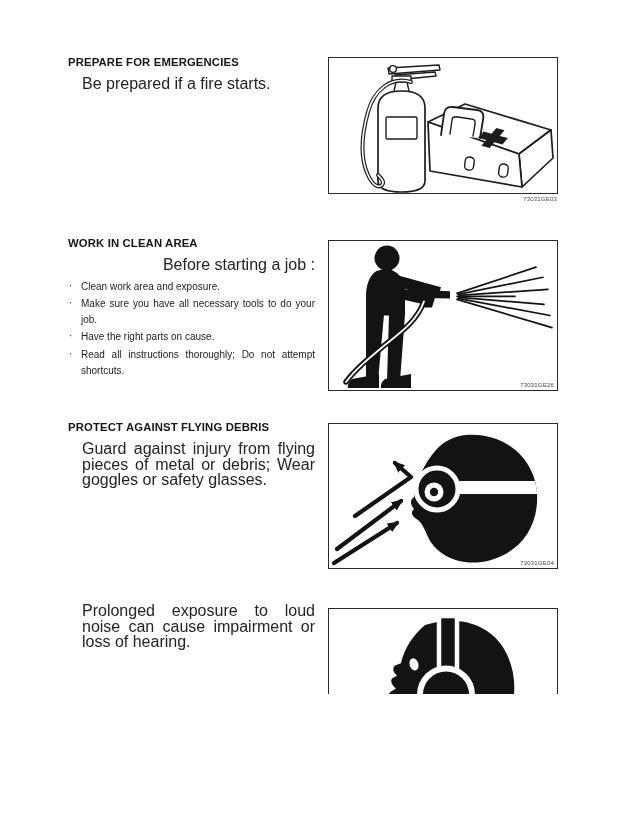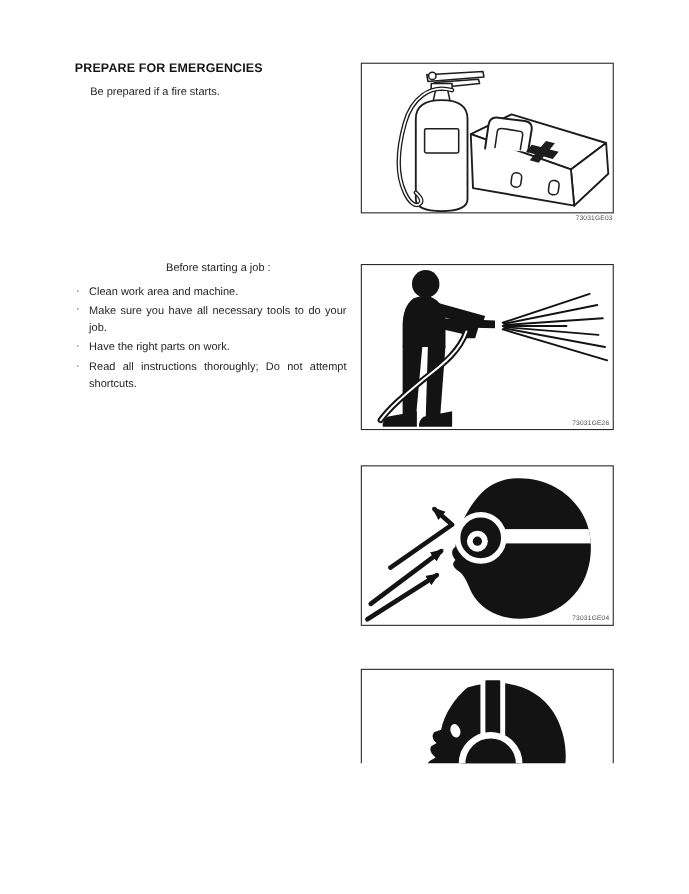--- a/index.html
+++ b/index.html
@@ -10,24 +10,24 @@
   .text-col { position:absolute; left:68px; width:247px; }
   #sec1-text { top:55px; }
   #sec2-text { top:236px; }
   #sec3-text { top:420px; }
   #sec4-text { top:603px; }
   h2.sec-heading {
     font-size:11.3px; font-weight:bold; color:#161616;
     margin:0 0 7px 0; line-height:14px; letter-spacing:0.15px;
   }
   p.body {
-    font-size:10px; line-height:15.6px; margin:0 0 4.5px 0;
+    font-size:16px; line-height:15.6px; margin:0 0 4.5px 0;
     text-align:justify; color:#242424;padding-left:14px;
   }
-  p.intro { text-align:center; margin-bottom:6px; }
+  p.intro { text-align:right; margin-bottom:6px; }
   ul.bullets { list-style:none; margin:6px 0 0 0; padding:0; }
   ul.bullets li {
     position:relative; padding-left:13px; margin:0 0 2px 0;
     font-size:10px; line-height:15.6px; text-align:justify; color:#242424;
   }
   ul.bullets li .marker { position:absolute; left:1px; top:-1px; }
   .figure { position:absolute; left:328px; width:230px; margin:0; }
   #fig1 { top:57px;  height:137px; }
   #fig2 { top:240px; height:151px; }
   #fig3 { top:423px; height:146px; }
@@ -78,25 +78,26 @@
           <rect x="57" y="59" width="31" height="22" rx="1.5" stroke-width="1.4"></rect>
         </g>
         <path d="M 82,24 C 62,18 45,32 39,54 C 32,79 31,100 39,117 C 43,126 49,131 53,127 C 56,124 52,120 49,117" fill="none" stroke="#1d1d1d" stroke-width="4" stroke-linecap="round"></path>
         <path d="M 82,24 C 62,18 45,32 39,54 C 32,79 31,100 39,117 C 43,126 49,131 53,127 C 56,124 52,120 49,117" fill="none" stroke="#ffffff" stroke-width="1.6" stroke-linecap="round"></path>
       </svg>
     </div>
     <figcaption class="fig-code code-below">73031GE03</figcaption>
   </figure>
 
   <section class="text-col" id="sec2-text">
+    <h2 class="sec-heading">WORK IN CLEAN AREA</h2>
     <p class="body intro">Before starting a job :</p>
     <ul class="bullets">
-      <li><span class="marker">·</span><span>Clean work area and machine.</span></li>
+      <li><span class="marker">·</span><span>Clean work area and exposure.</span></li>
       <li><span class="marker">·</span><span>Make sure you have all necessary tools to do your job.</span></li>
-      <li><span class="marker">·</span><span>Have the right parts on work.</span></li>
+      <li><span class="marker">·</span><span>Have the right parts on cause.</span></li>
       <li><span class="marker">·</span><span>Read all instructions thoroughly; Do not attempt shortcuts.</span></li>
     </ul>
   </section>
 
   <figure class="figure" id="fig2">
     <div class="box">
       <svg viewBox="0 0 228 148" preserveAspectRatio="none">
         <g fill="#131313" stroke="none">
           <circle cx="58" cy="17" r="12.5"></circle>
           <path d="M 47,30 C 40,35 37,44 37,55 L 37,74 L 76,74 L 76,50 C 76,37 68,29 57,27 Z"></path>
@@ -119,20 +120,22 @@
           <line x1="128" y1="58" x2="223" y2="86"></line>
         </g>
         <path d="M 95,60 C 88,80 70,92 55,104 C 38,118 26,128 17,140" fill="none" stroke="#131313" stroke-width="5.5" stroke-linecap="round"></path>
         <path d="M 95,60 C 88,80 70,92 55,104 C 38,118 26,128 17,140" fill="none" stroke="#ffffff" stroke-width="1.8" stroke-linecap="round"></path>
       </svg>
     </div>
     <figcaption class="fig-code code-inside">73031GE26</figcaption>
   </figure>
 
   <section class="text-col" id="sec3-text">
+    <h2 class="sec-heading">PROTECT AGAINST FLYING DEBRIS</h2>
+    <p class="body">Guard against injury from flying pieces of metal or debris; Wear goggles or safety glasses.</p>
   </section>
 
   <figure class="figure" id="fig3">
     <div class="box">
       <svg viewBox="0 0 228 144" preserveAspectRatio="none">
         <defs>
           <marker id="ah3" markerUnits="userSpaceOnUse" markerWidth="16" markerHeight="16" refX="9" refY="5" orient="auto">
             <path d="M0,0 L12,5 L0,10 Z" fill="#131313"></path>
           </marker>
           <clipPath id="headclip3">
@@ -148,20 +151,21 @@
           <path d="M 26,92 L 82,53 L 66,39" marker-end="url(#ah3)"></path>
           <path d="M 8,125 L 72,77" marker-end="url(#ah3)"></path>
           <path d="M 5,139 L 68,99" marker-end="url(#ah3)"></path>
         </g>
       </svg>
     </div>
     <figcaption class="fig-code code-inside">73031GE04</figcaption>
   </figure>
 
   <section class="text-col" id="sec4-text">
+    <p class="body">Prolonged exposure to loud noise can cause impairment or loss of hearing.</p>
   </section>
 
   <figure class="figure" id="fig4">
     <div class="box">
       <svg viewBox="0 0 228 148" preserveAspectRatio="none">
         <path d="M 96,16 C 130,5 160,16 174,38 C 188,60 189,90 177,110 C 164,133 139,145 115,140 C 94,136 82,123 77,110 C 74,102 73,96 67,92 L 62,89 C 59,87 59,84 62,82 L 67,79 C 63,76 61,72 63,69 L 68,66 C 64,63 63,59 66,56 L 72,54 C 75,40 84,26 96,16 Z" fill="#131313"></path>
         <ellipse cx="85" cy="55" rx="4.4" ry="6.2" fill="#ffffff" transform="rotate(-18 85 55)"></ellipse>
         <rect x="110" y="7" width="18" height="56" rx="3" fill="#131313" stroke="#ffffff" stroke-width="4.5"></rect>
         <circle cx="117" cy="85" r="26" fill="#131313" stroke="#ffffff" stroke-width="6"></circle>
       </svg>

